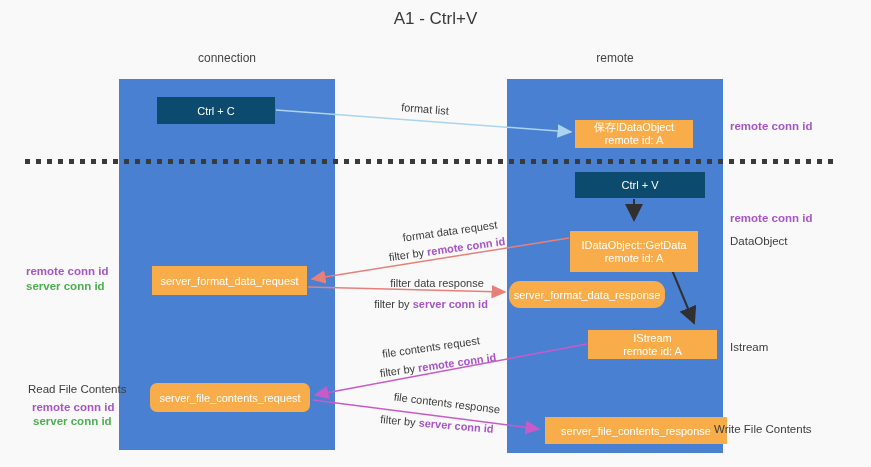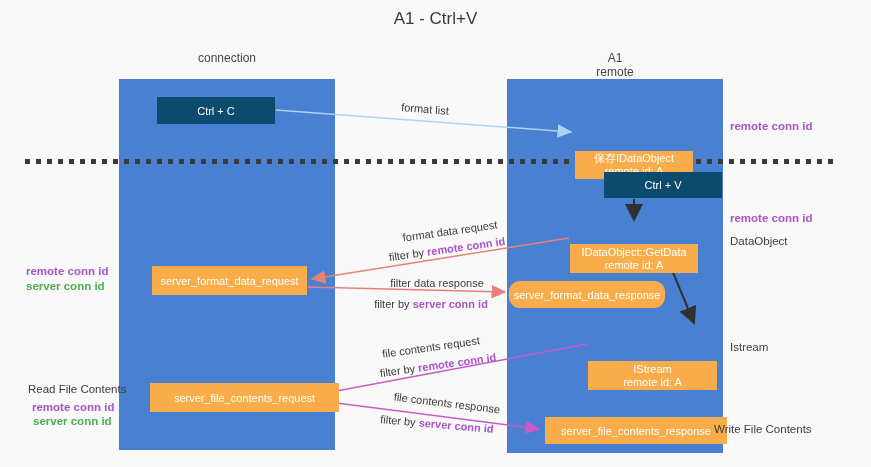--- a/index.html
+++ b/index.html
@@ -19,30 +19,30 @@
 
   .dashline { position:absolute; left:25px; top:159px; width:808px; height:5px; z-index:2;
               background:repeating-linear-gradient(90deg,#3a3a3a 0 5px, transparent 5px 11px); }
 
   svg.arrows { position:absolute; left:0; top:0; z-index:3; pointer-events:none; }
 
   .node { position:absolute; z-index:4; color:#fff; text-align:center;
           display:flex; flex-direction:column; justify-content:center; }
   .node.green { background:#0c4a6e; font-size:11px; }
   .node.orange { background:#f9ad4a; font-size:11px; }
-  .two-line { font-size:10.5px; line-height:13px;margin-top:31px; }
+  .two-line { font-size:10.5px; line-height:13px; }
 
   .n-ctrlc  { left:157px; top:97px;  width:118px; height:27px; }
   .n-save   { left:575px; top:120px; width:118px; height:28px; }
-  .n-ctrlv  { left:604px; top:172px; width:118px; height:26px;text-align:center; }
-  .n-getdata{ left:570px; top:213px; width:128px; height:29px; }
+  .n-ctrlv  { left:575px; top:172px; width:130px; height:26px;text-align:center; }
+  .n-getdata{ left:570px; top:231px; width:128px; height:41px; }
   .n-freq   { left:152px; top:266px; width:155px; height:29px; }
   .n-fresp  { left:509px; top:281px; width:156px; height:27px;border-radius:11px; }
   .n-istream{ left:588px; top:330px; width:129px; height:29px; }
-  .n-fcreq  { left:150px; top:383px; width:189px; height:29px; }
+  .n-fcreq  { left:150px; top:383px; width:160px; height:29px;border-radius:7px; }
   .n-fcresp { left:545px; top:417px; width:182px; height:27px; }
 
   .flow-label { position:absolute; z-index:4; font-size:11px; color:#3c3c3c; white-space:nowrap;
                 transform:translate(-50%,-50%); }
   .tilt-up   { transform:translate(-50%,-50%) rotate(-8deg); }
   .tilt-dn   { transform:translate(-50%,-50%) rotate(7deg); }
   .tilt-dn2  { transform:translate(-50%,-50%) rotate(5deg); }
   .tilt-fl   { transform:translate(-50%,-50%) rotate(4.5deg); }
 
   .purple { color:#a855c8; font-weight:bold; }
@@ -57,21 +57,20 @@
 <div class="canvas">
 
   <div class="title">
     <div>A1 - Ctrl+V</div>
   </div>
 
   <div class="col-header b1">
     <div>connection</div>
   </div>
   <div class="col-header a1">
-    <div>A1</div>
     <div>remote</div>
   </div>
 
   <div class="lane b1"></div>
   <div class="lane a1"></div>
 
   <div class="dashline"></div>
 
   <svg class="arrows" width="871" height="467">
     <defs>

